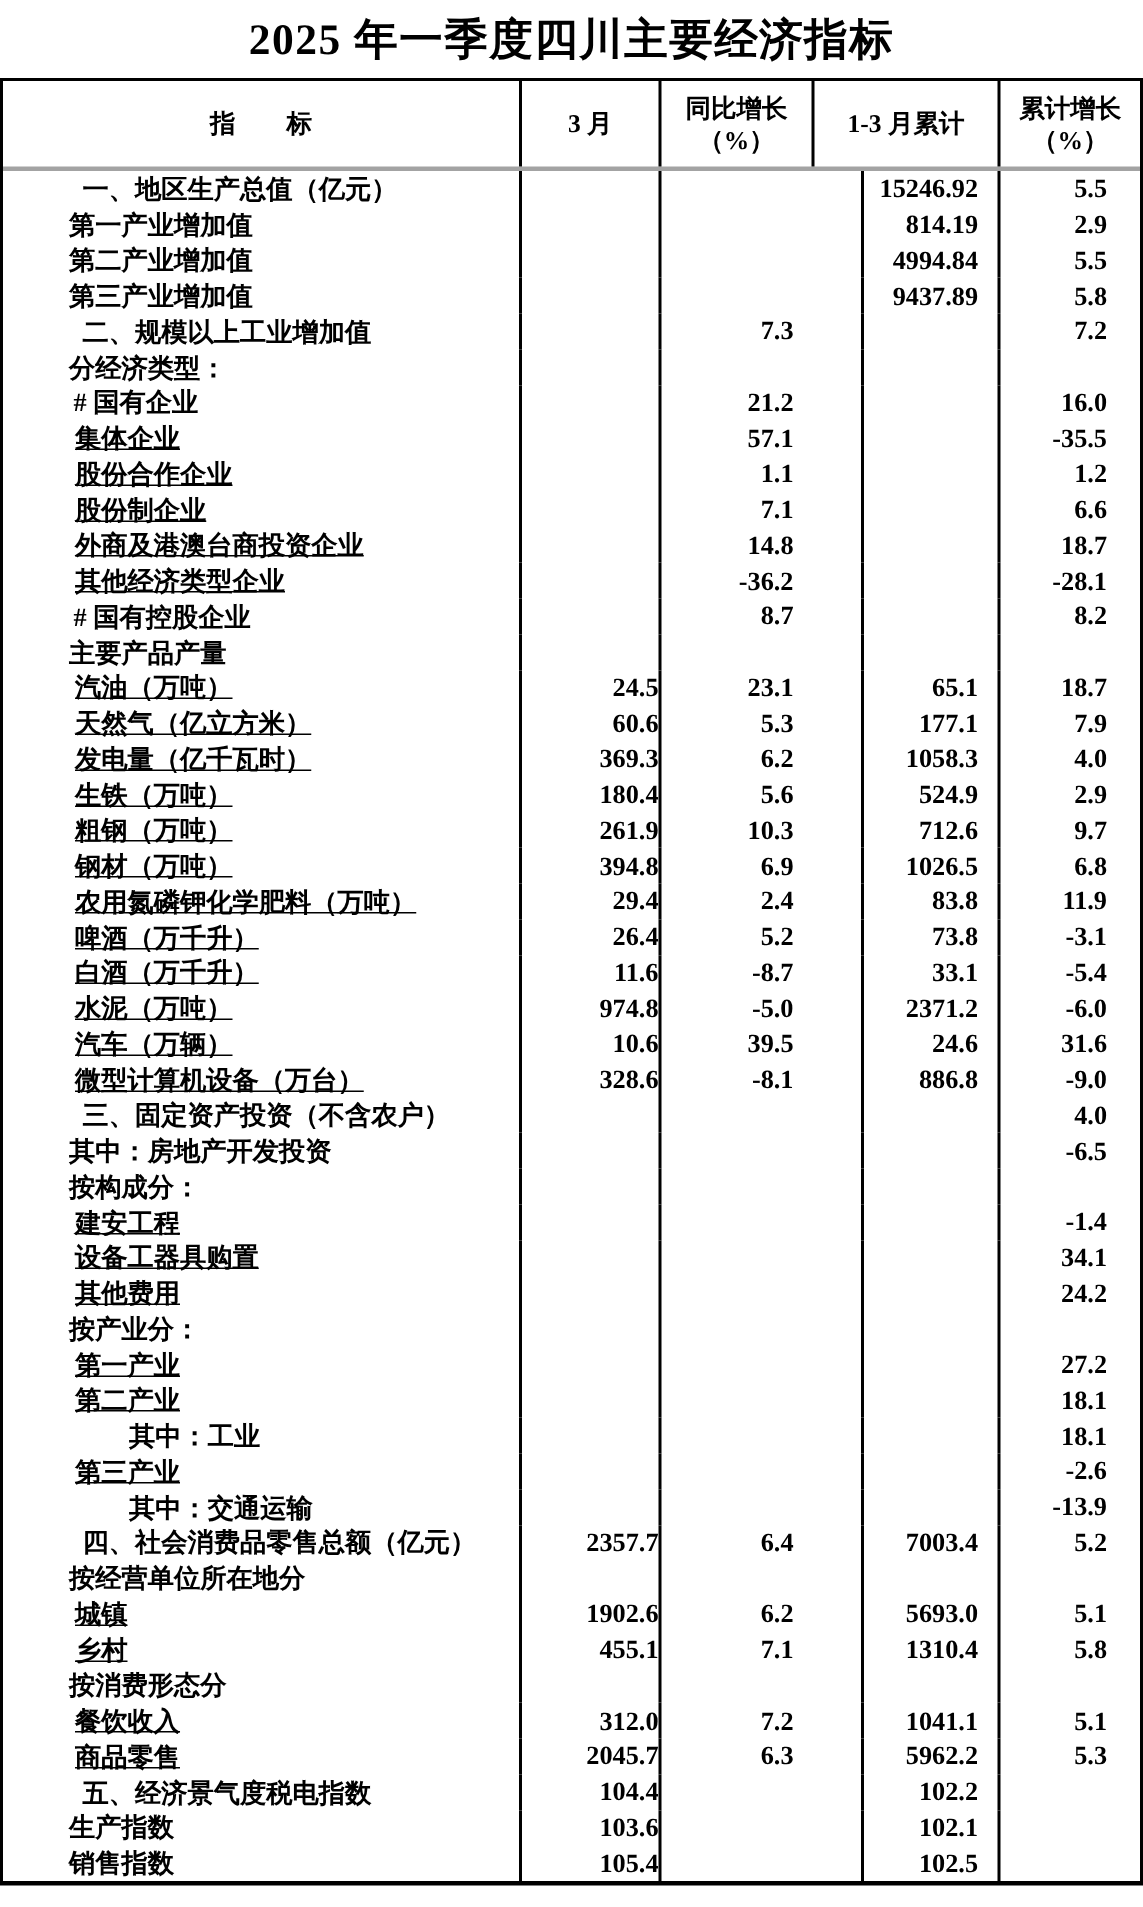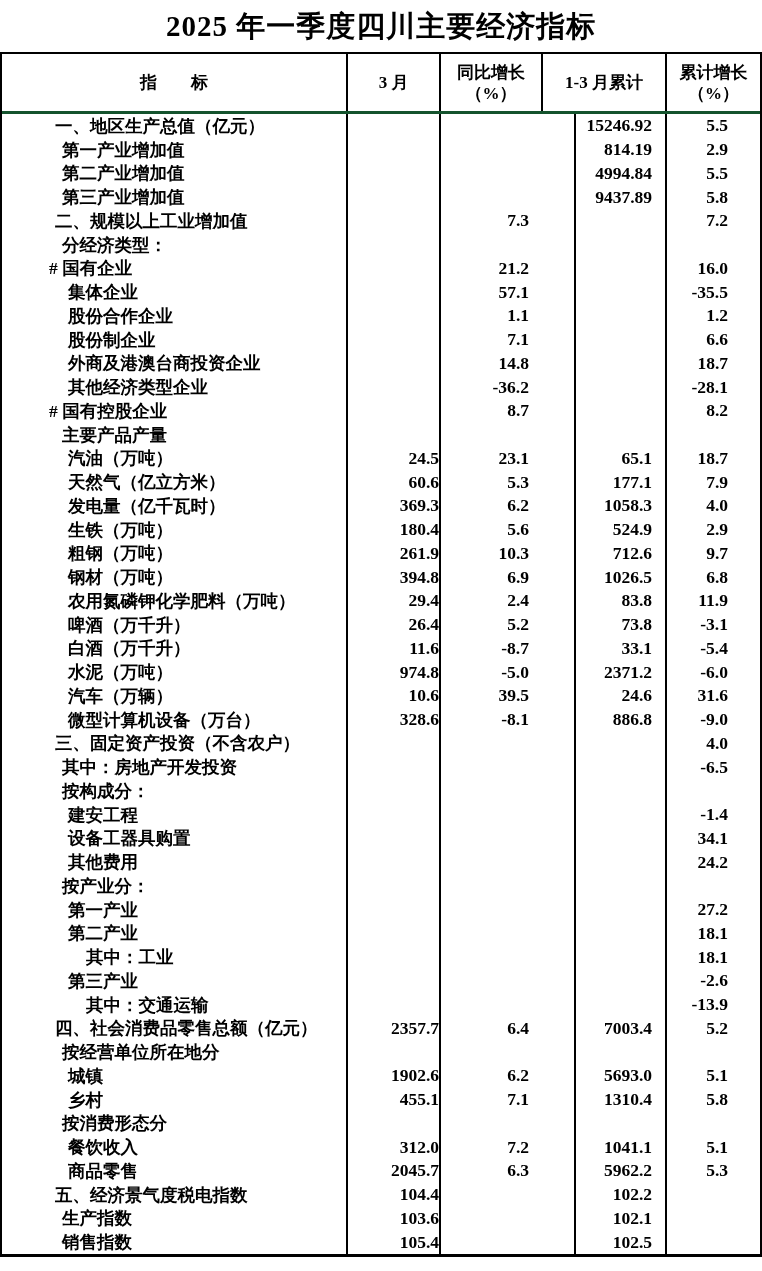--- a/index.html
+++ b/index.html
@@ -14,42 +14,42 @@
   }
   .tbl{
     box-sizing:border-box;width:762px;
     border-top:2px solid #000;border-bottom:3px solid #000;
     border-left:2px solid #000;border-right:2px solid #000;
   }
   .hdr,.row{
     display:grid;
     grid-template-columns:344px 93px 102px 124px 95px;
   }
-  .hdr{height:57px;border-bottom:3px solid #14532d;}
+  .hdr{height:57px;border-bottom:3px solid #a3a3a3;}
   .cell{box-sizing:border-box;overflow:hidden;white-space:nowrap;}
   .hdr .cell,.row .cell{border-left:2px solid #000;}
   .hdr .cell:first-child,.row .cell:first-child{border-left:none;}
   .h-cell{
     display:flex;flex-direction:column;justify-content:center;align-items:center;
     font-weight:700;font-size:17px;line-height:21px;
   }
   .row{height:23.75px;}
   .row .cell{
     display:flex;align-items:center;
     font-weight:700;font-size:17.5px;
   }
   .c-label{justify-content:flex-start;}
   .c-num{justify-content:flex-end;}
   .col-march{}
   .col-yoy{padding-right:12px;}
   .col-cum{padding-right:13px;margin-left:33px;}
-  .col-cum_growth{padding-right:32px;}
+  .col-cum_growth{padding-right:22px;}
   .ind-0{padding-left:10px;margin-left:43px;}
-  .ind-1{padding-left:60px;}
-  .ind-2{padding-left:66px;}
+  .ind-1{padding-left:44px;}
+  .ind-2{padding-left:48px;text-decoration:underline;}
   .ind-3{padding-left:84px;}
   .ind-hash{padding-left:47px;}
 </style>
 </head>
 <body>
 
 <div class="page">
   <div class="doc-title">2025 年一季度四川主要经济指标</div>
 
   <div class="tbl">

